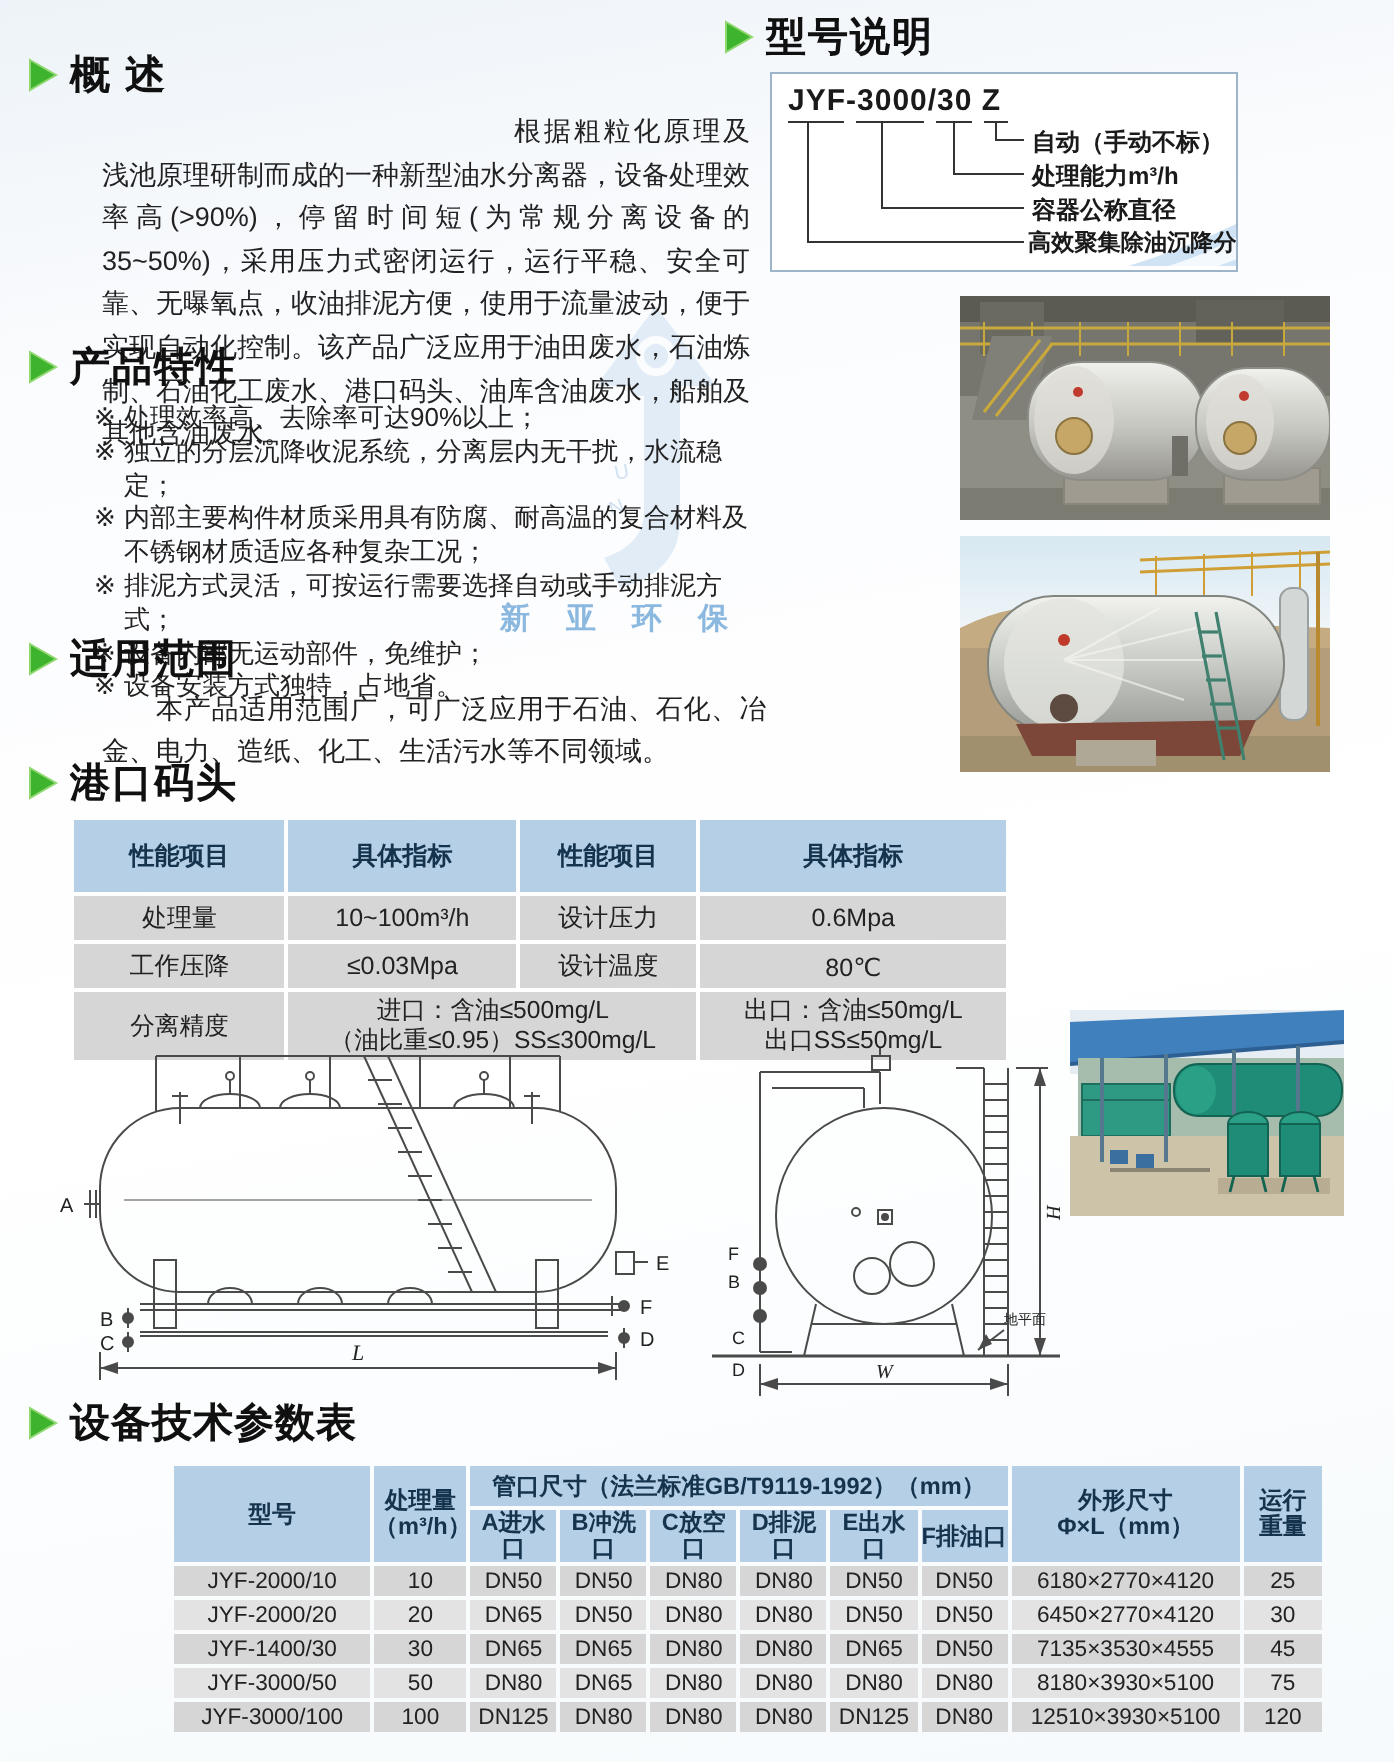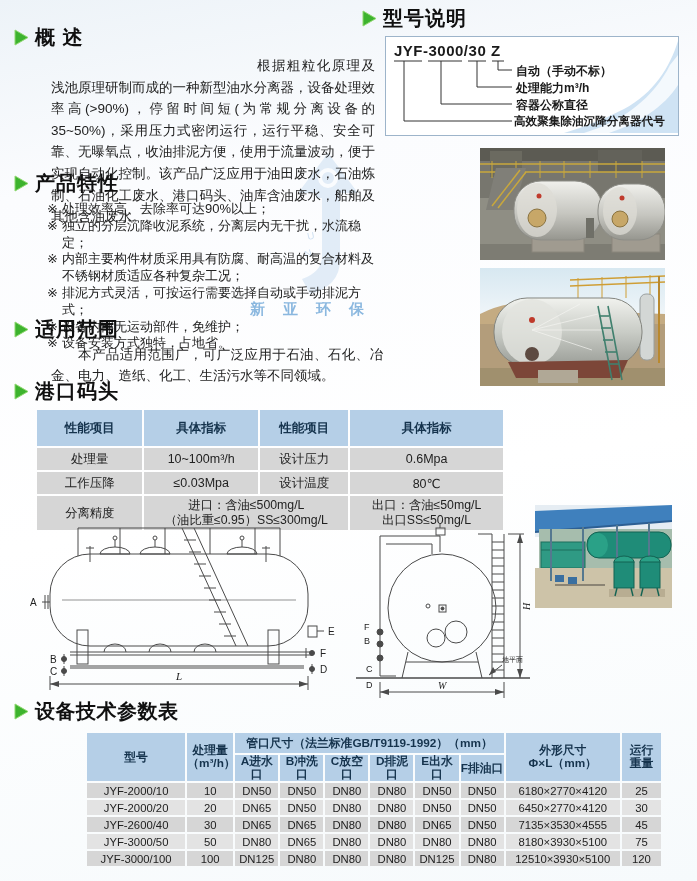--- a/index.html
+++ b/index.html
@@ -19,21 +19,21 @@
   .body-text { position:absolute; font-size:13.5px; line-height:21.6px; text-align:justify; color:#222; z-index:2;margin-left:16px; }
   #overview-text { left:35px; top:55px; width:324px; text-indent:206px; }
   #scope-text { left:35px; top:344px; width:332px; text-indent:2em; line-height:21px; }
 
   
   #feature-list { position:absolute; left:47px; top:201px; width:332px; list-style:none; z-index:2; }
   #feature-list li { position:relative; padding-left:15px; font-size:13px; line-height:16.8px; color:#222; }
   #feature-list li .b { position:absolute; left:0; top:0; }
 
   
-  #model-box { position:absolute; left:385px; top:36px; width:294px; height:100px;
+  #model-box { position:absolute; left:385px; top:36px; width:234px; height:100px;
                border:1px solid #9db4ca; background:#ffffff; z-index:2; overflow:hidden; }
   #model-code { position:absolute; left:8px; top:5px; font-size:15px; font-weight:bold; letter-spacing:0.5px; color:#1a1a1a; z-index:3; }
   .model-label { position:absolute; left:130px; font-size:12px; font-weight:bold; color:#1a1a1a; white-space:nowrap; z-index:3; }
 
   
   table { border-collapse:separate; border-spacing:2px; table-layout:fixed; z-index:2; }
   th,td { text-align:center; vertical-align:middle; overflow:hidden; }
   .pre { white-space:pre-line; }
   #perf-table { position:absolute; left:35px; top:408px; width:470px; }
   #perf-table th { background:#b5cfe7; font-size:12.5px; font-weight:bold; height:36px; color:#15334d; }
@@ -498,21 +498,21 @@
           <td>DN65</td>
           <td>DN50</td>
           <td>DN80</td>
           <td>DN80</td>
           <td>DN50</td>
           <td>DN50</td>
           <td>6450×2770×4120</td>
           <td>30</td>
         </tr>
         <tr>
-          <td>JYF-2600/40</td>
+          <td>JYF-1400/30</td>
           <td>30</td>
           <td>DN65</td>
           <td>DN65</td>
           <td>DN80</td>
           <td>DN80</td>
           <td>DN65</td>
           <td>DN50</td>
           <td>7135×3530×4555</td>
           <td>45</td>
         </tr>

